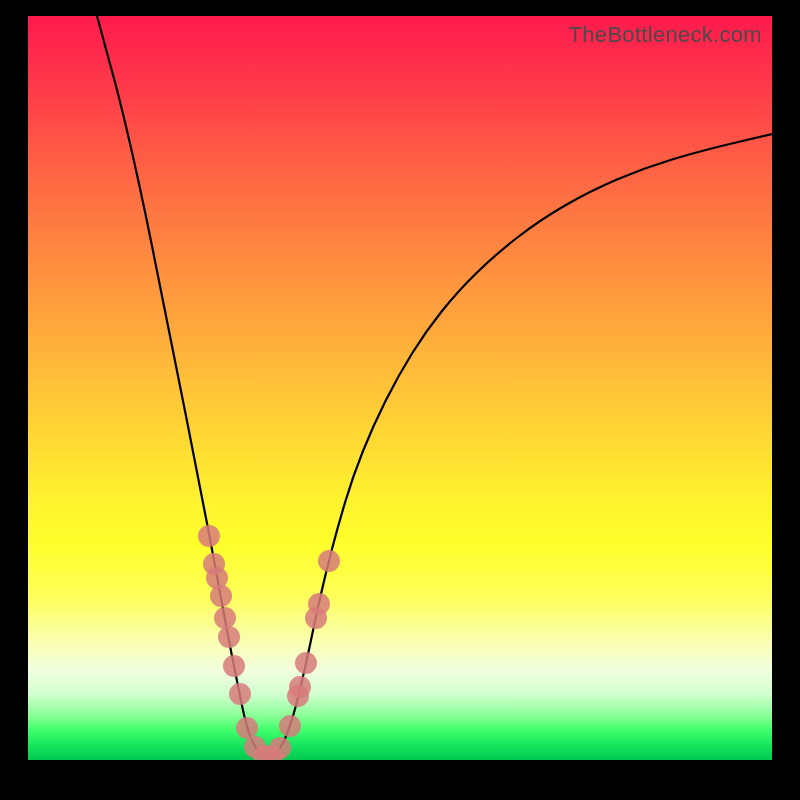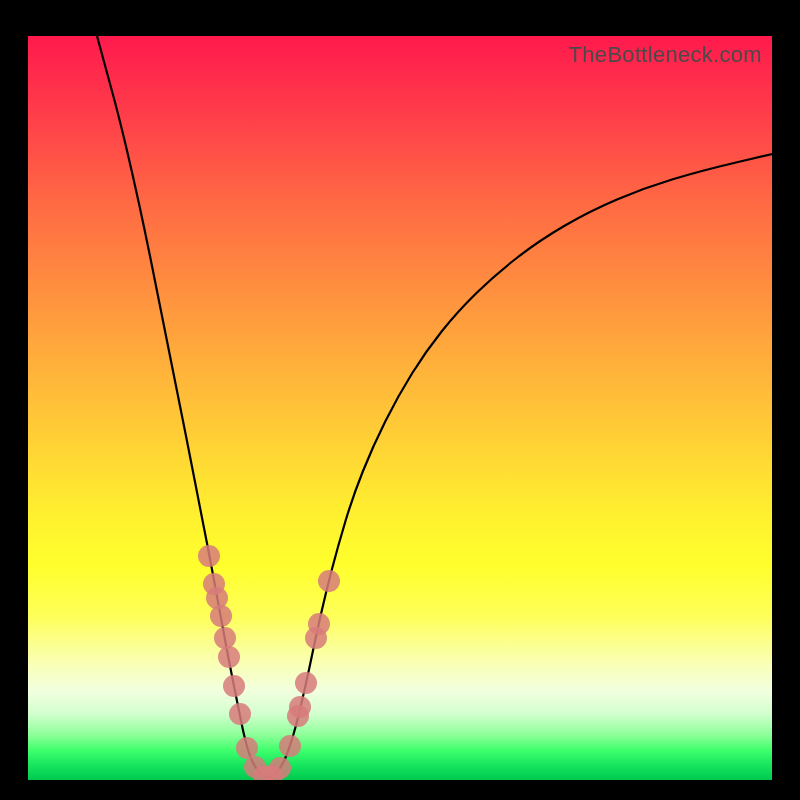--- a/index.html
+++ b/index.html
@@ -13,21 +13,21 @@
   }
   .frame {
     position: absolute;
     left: 0; top: 0;
     width: 800px; height: 800px;
     background: #000;
   }
   .plot-area {
     position: absolute;
     left: 28px;
-    top: 36px;
+    top: 16px;
     width: 744px;
     height: 744px;
     background: linear-gradient(to bottom,
       #ff1a4d 0%,
       #ff3b4a 10%,
       #ff6844 22%,
       #ff8f3f 34%,
       #ffb63a 46%,
       #ffd634 56%,
       #fff22f 65%,

